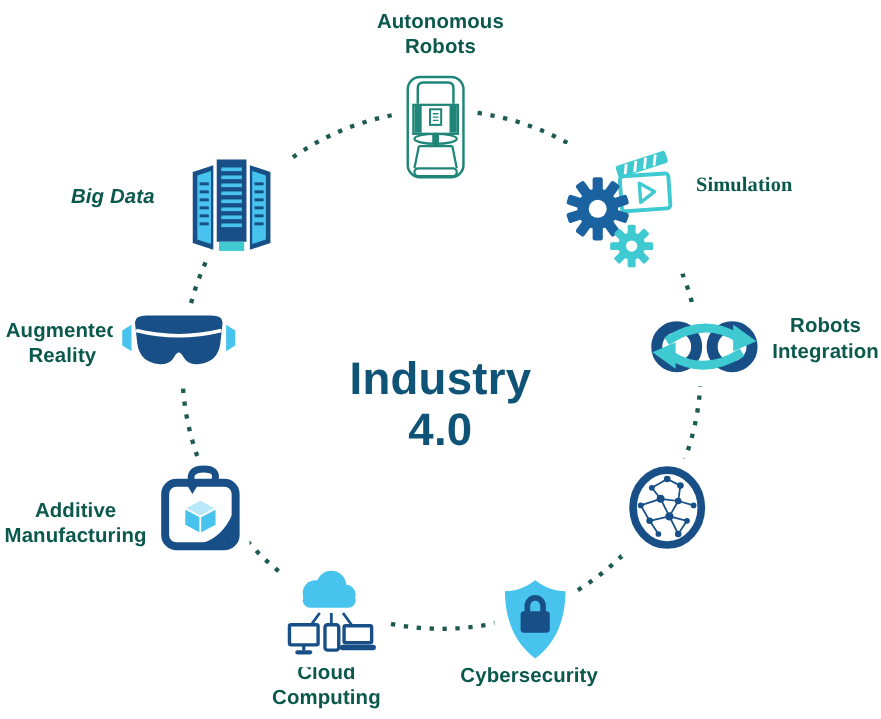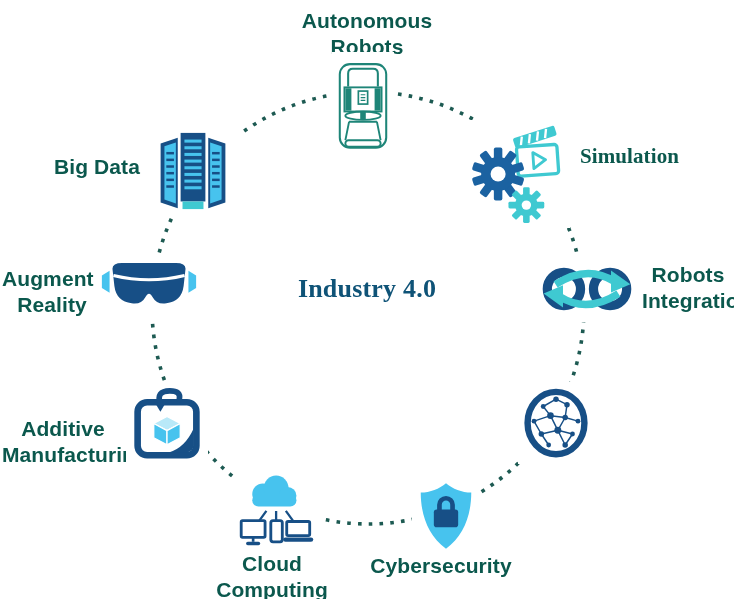--- a/index.html
+++ b/index.html
@@ -7,28 +7,28 @@
     position:relative;width:734px;height:599px;background:#ffffff;overflow:hidden;
     font-family:"Liberation Sans",sans-serif;
   }
   #ring-svg{position:absolute;left:0;top:0;}
   .node{
     position:absolute;background:#ffffff;padding:5px;display:flex;
     align-items:center;justify-content:center;
   }
   .node svg{display:block;}
   .lbl{
-    position:absolute;color:var(--label);font-weight:700;font-size:21px;
+    position:absolute;color:var(--label);font-weight:700;font-size:17px;
     line-height:1.22;text-align:center;letter-spacing:0.1px;
   }
-  .lbl.right{text-align:right;}
+  .lbl.right{text-align:center;font-style:italic;}
   .lbl.left{text-align:left;}
   #title{
-    position:absolute;left:267px;top:274px;width:200px;text-align:center;
-    color:var(--title-color);font-weight:700;font-size:26px;letter-spacing:0.2px;font-family:Liberation Serif, serif;
+    position:absolute;left:267px;top:295px;width:200px;text-align:center;
+    color:var(--title-color);font-weight:700;font-size:38px;letter-spacing:0.2px;
   }
   
   .f-navy{fill:var(--navy)} .f-blue{fill:var(--blue)} .f-cyan{fill:var(--cyan)}
   .f-cyanl{fill:var(--cyan-light)} .f-teal{fill:var(--teal)} .f-white{fill:#fff}
   .nf{fill:none}
   .s-navy{stroke:var(--navy)} .s-teal{stroke:var(--teal)} .s-car{stroke:var(--car)}
   .s-white{stroke:#fff} .s-dot{stroke:var(--dot)}
 </style>
 </head>
 <body>

